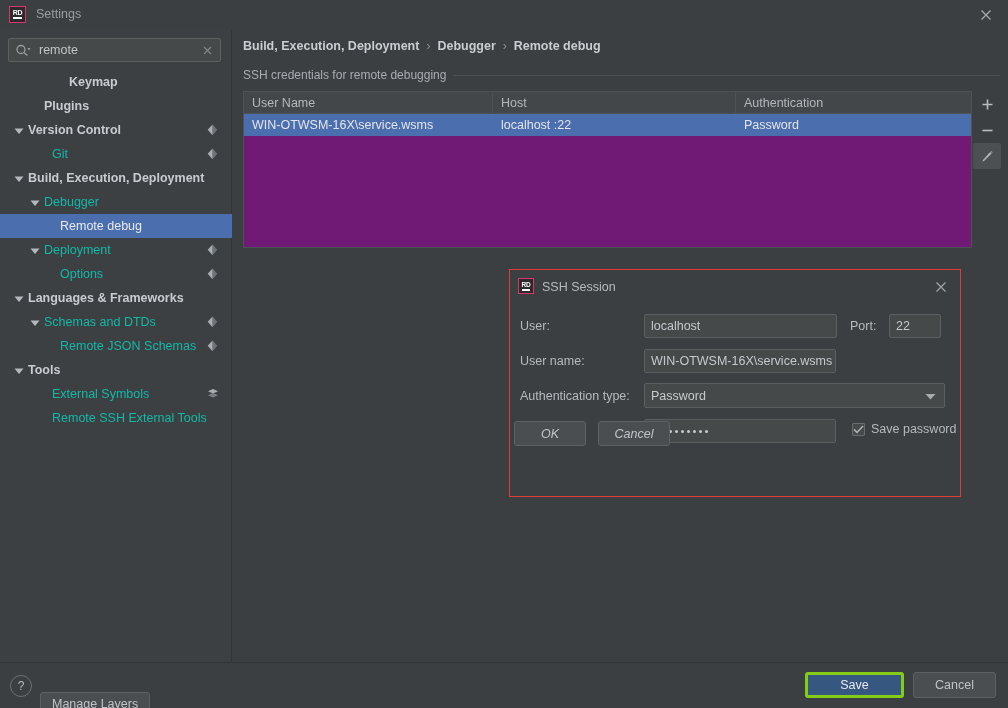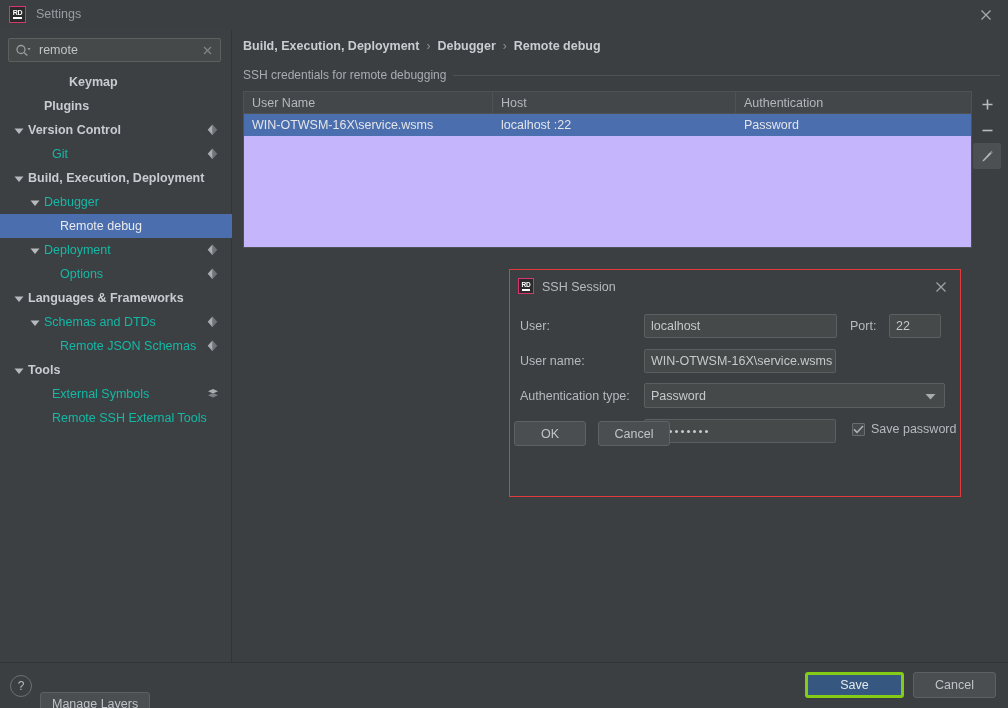--- a/index.html
+++ b/index.html
@@ -125,21 +125,21 @@
     width: 757px; height: 14px;
     display: flex; align-items: center; gap: 7px;
   }
   #section-head .slabel { font-size: 12px; color: #a9adb2; white-space: nowrap; }
   #section-head .srule { flex: 1; height: 1px; background: #4f5254; }
 
   #table-wrap {
     position: absolute; left: 10px; top: 61px;
     width: 729px; height: 157px;
     border: 1px solid #4e5254;
-    background: #c4b5fd;
+    background: #701a75;
   }
   #table-head {
     display: flex; height: 22px;
     background: #43474a;
     border-bottom: 1px solid #4e5254;
   }
   #table-head .th {
     font-size: 12.5px; color: #b4b8bc;
     display: flex; align-items: center;
     padding-left: 8px;
@@ -243,20 +243,21 @@
 
   .dlg-btn {
     position: absolute;
     height: 25px;
     background: #4a4e50;
     border: 1px solid #5e6264;
     border-radius: 3px;
     font-size: 12.5px; color: #c0c4c8;
     display: flex; align-items: center; justify-content: center;
     cursor: default;
+    font-style: italic;
   }
 
   
   #bottombar {
     position: absolute; left: 0; top: 662px; width: 1008px; height: 46px;
     background: #3c3f41;
     border-top: 1px solid #323437;
   }
   #help-btn {
     position: absolute; left: 10px; top: 12px;

